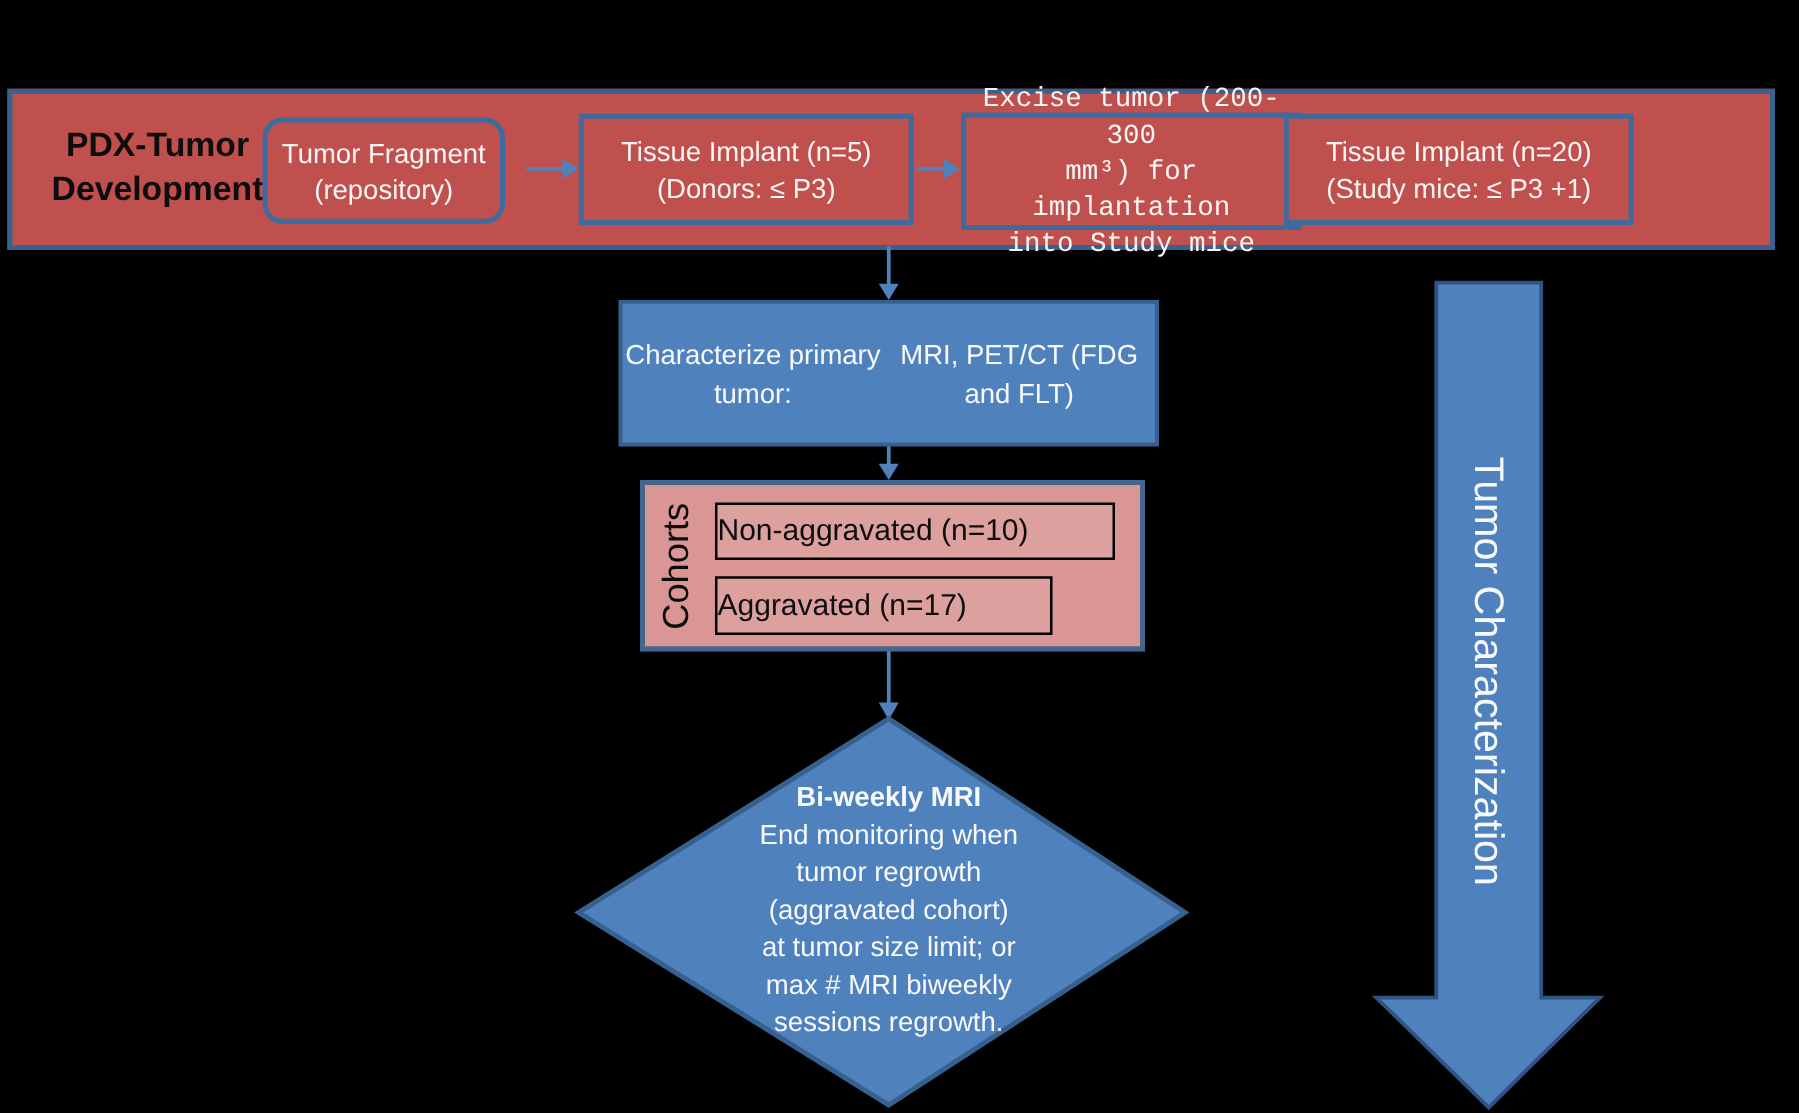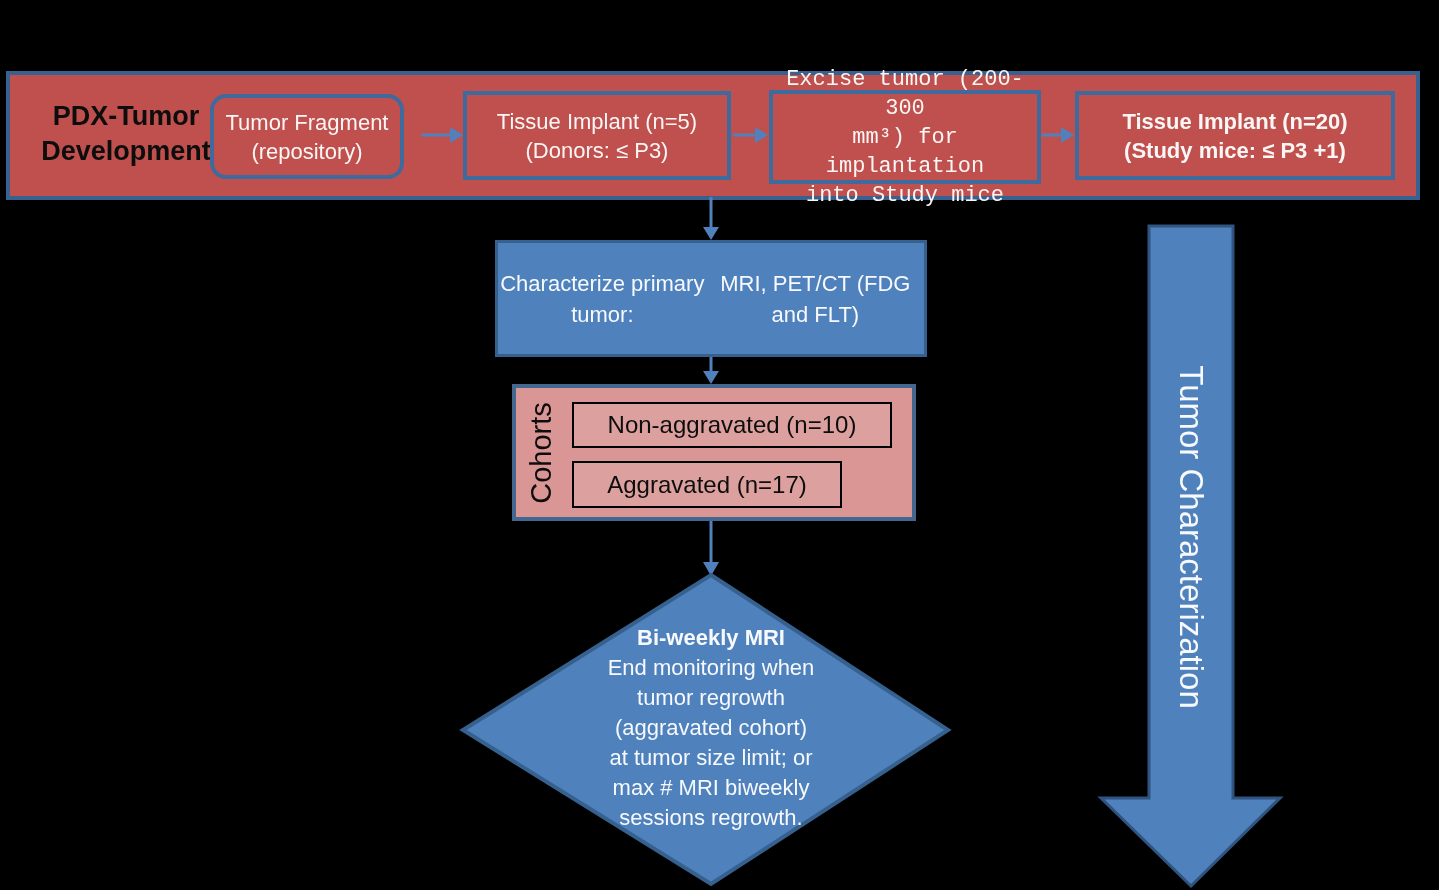--- a/index.html
+++ b/index.html
@@ -50,21 +50,21 @@
     flex-direction: column;
     align-items: center;
     justify-content: center;
     text-align: center;
     z-index: 3;
   }
   .red-box span { display: block; }
   #box-tumor-fragment { left: 210px; top: 94px; width: 194px; height: 85px; border-radius: 16px; }
   #box-tissue-implant-5 { left: 463px; top: 91px; width: 268px; height: 89px; }
   #box-excise-tumor { left: 769px; top: 90px; width: 272px; height: 94px; font-family: Liberation Mono, monospace; }
-  #box-tissue-implant-20 { left: 1075px; top: 91px; width: 320px; height: 89px; font-weight: bold; }
+  #box-tissue-implant-20 { left: 1027px; top: 91px; width: 280px; height: 89px; }
   
   .blue-box {
     left: 495px; top: 240px; width: 432px; height: 117px;
     background: #4F81BD;
     border: 3px solid #36618E;
     color: #F7F9FC;
     font-size: 22px;
     line-height: 31px;
     display: flex;
     flex-direction: row;
@@ -90,21 +90,20 @@
     text-align: center;
     z-index: 4;
   }
   .cohort-item {
     background: #DCA09E;
     border: 2px solid #000;
     color: #0d0d0d;
     font-size: 24px;
     display: flex;
     align-items: center;
-    justify-content: center;
     text-align: center;
     z-index: 4;
   }
   #cohort-non-aggravated { left: 572px; top: 402px; width: 320px; height: 46px; }
   #cohort-aggravated { left: 572px; top: 461px; width: 270px; height: 47px; }
   
   .diamond-text {
     left: 531px; top: 623px; width: 360px;
     color: #F7F9FC;
     font-size: 22px;

